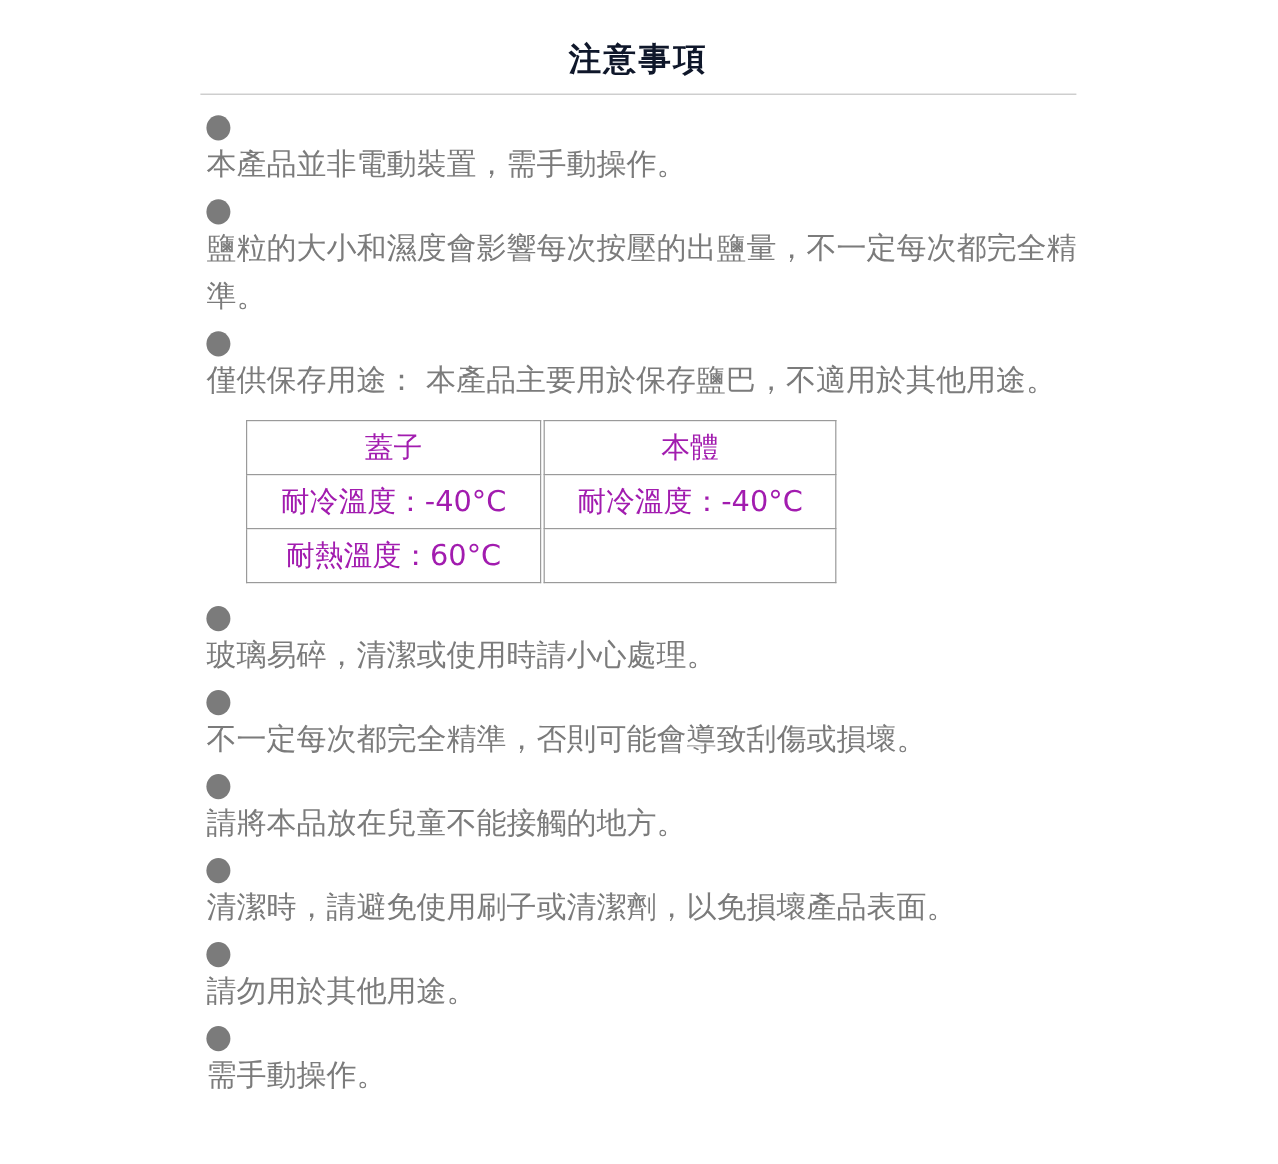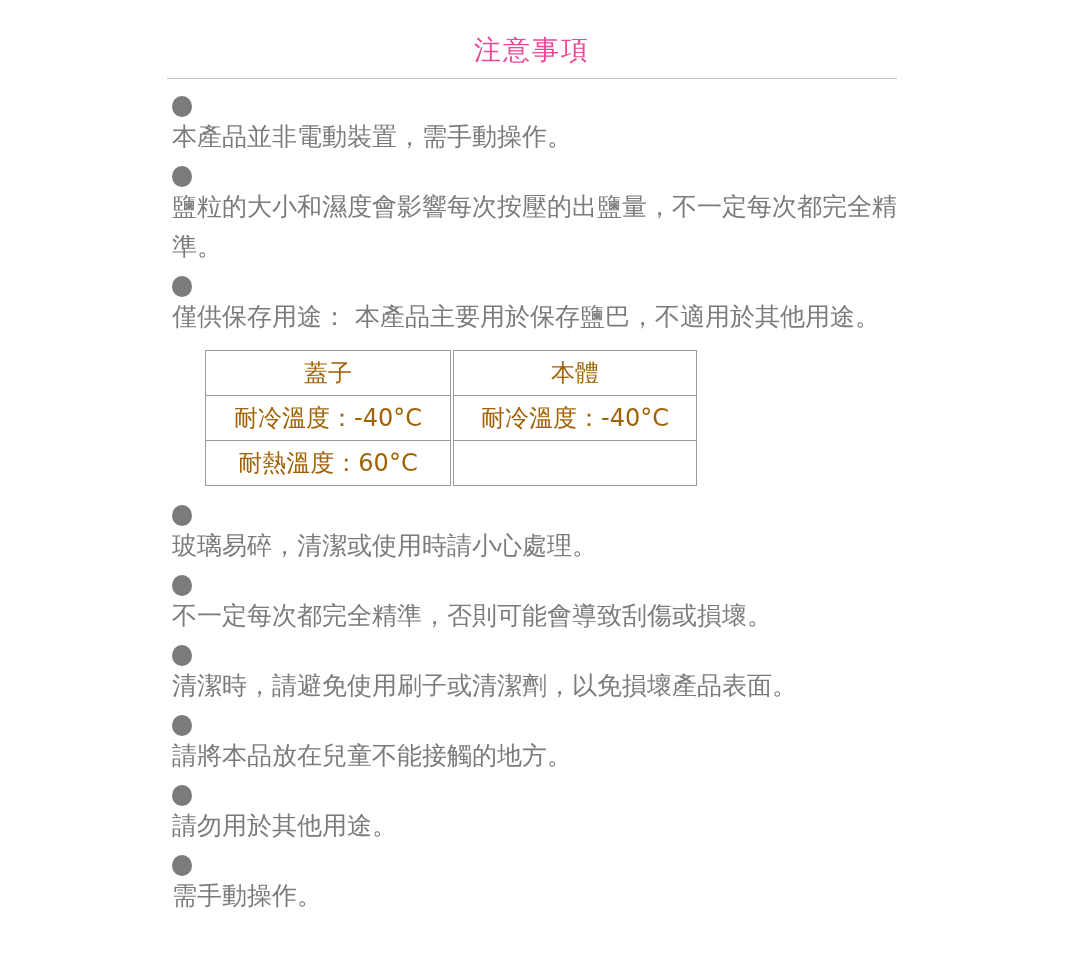--- a/index.html
+++ b/index.html
@@ -16,22 +16,23 @@
   }
   .content {
     width: 730px;
     margin-left: 167px;
     padding-top: 30px;
   }
   .page-title {
     text-align: center;
     font-size: 27px;
     line-height: 40px;
-    color: #ec4899;
+    color: #0f172a;
     letter-spacing: 2px;
+    font-weight: bold;
   }
   .title-divider {
     border: none;
     border-top: 1px solid #c2c2c2;
     margin: 8px 0 0 0;
     height: 0;
   }
   ul.notes {
     list-style: none;
     margin: 8px 0 0 0;
@@ -66,21 +67,21 @@
   table.spec-table {
     border-collapse: collapse;
     table-layout: fixed;
   }
   table.spec-table td {
     border: 1px solid #9a9a9a;
     height: 44px;
     text-align: center;
     vertical-align: middle;
     font-size: 24px;
-    color: #a16207;
+    color: #a21caf;
     padding: 0 10px;
   }
   table.spec-table.col-left td  { width: 224px; }
   table.spec-table.col-right td { width: 222px; }
 </style>
 </head>
 <body>
 
 <div class="content">
 
@@ -145,26 +146,26 @@
         <span class="note-text">玻璃易碎，清潔或使用時請小心處理。</span>
       </li>
 
       <li>
         <span class="bullet-dot"></span>
         <span class="note-text">不一定每次都完全精準，否則可能會導致刮傷或損壞。</span>
       </li>
 
       <li>
         <span class="bullet-dot"></span>
-        <span class="note-text">清潔時，請避免使用刷子或清潔劑，以免損壞產品表面。</span>
+        <span class="note-text">請將本品放在兒童不能接觸的地方。</span>
       </li>
 
       <li>
         <span class="bullet-dot"></span>
-        <span class="note-text">請將本品放在兒童不能接觸的地方。</span>
+        <span class="note-text">清潔時，請避免使用刷子或清潔劑，以免損壞產品表面。</span>
       </li>
 
       <li>
         <span class="bullet-dot"></span>
         <span class="note-text">請勿用於其他用途。</span>
       </li>
 
       <li>
         <span class="bullet-dot"></span>
         <span class="note-text">需手動操作。</span>

